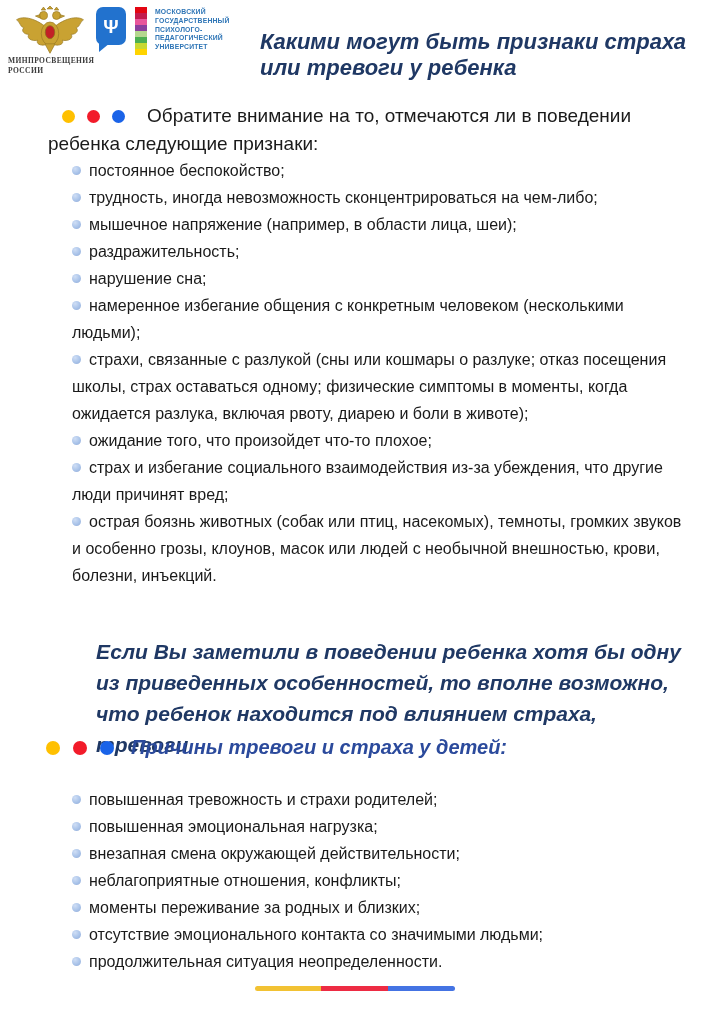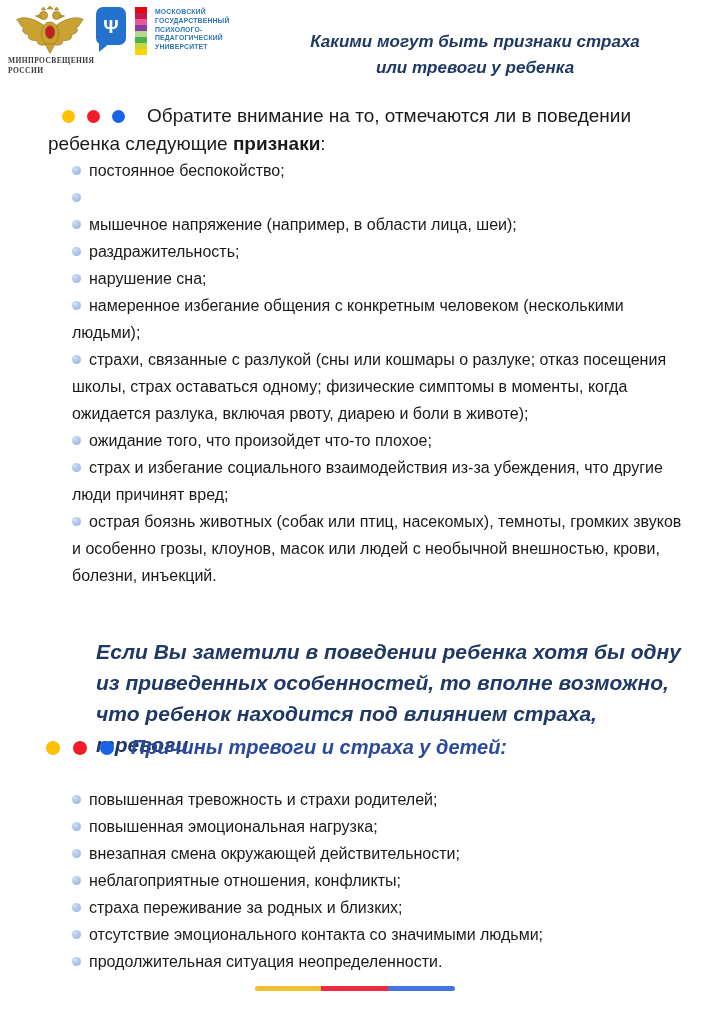--- a/index.html
+++ b/index.html
@@ -40,37 +40,37 @@
   .color-strip span { width: 12px; height: 6px; display: block; }
   .university-name {
     margin-left: 8px; margin-top: 1px;
     font-size: 6.8px; font-weight: bold; line-height: 1.3;
     color: #2e75b6; letter-spacing: .2px;
   }
 
   
   .page-title {
     position: absolute; top: 29px; right: 19px; left: 260px;
-    text-align: center;
-    font-size: 17px; font-weight: bold; font-style: italic;
+    text-align: left;
+    font-size: 22px; font-weight: bold; font-style: italic;
     line-height: 26px; color: #1f3864;
   }
 
   
   .lead {
     position: absolute; top: 102px; left: 48px; right: 18px;
     max-width: 606px;
     font-size: 19px; line-height: 28px;
   }
   .lead .dots { white-space: nowrap; margin-left: 14px; margin-right: 10px; }
   .dot {
     display: inline-block; width: 13px; height: 13px; border-radius: 50%;
     vertical-align: -1px; margin-right: 12px;
   }
-  .lead b { font-weight: bold; }
+  .lead b { font-weight: normal; }
 
   
   ul.bullet-list { list-style: none; position: absolute; left: 42px; right: 18px; }
   ul.bullet-list li { padding-left: 4px; font-size: 16px; line-height: 27px; margin-left: 26px; }
   .bullet {
     display: inline-block; width: 9px; height: 9px; border-radius: 50%;
     background: radial-gradient(circle at 35% 30%, #cfdef5 0%, #a9c3e9 55%, #8fa9d6 100%);
     margin-right: 8px; vertical-align: 1px;
   }
   .signs-list { top: 157px; }
@@ -159,21 +159,21 @@
 
   <div class="page-title">
     <div>Какими могут быть признаки страха</div>
     <div>или тревоги у ребенка</div>
   </div>
 
   <p class="lead"><span class="dots"><span class="dot" style="background: rgb(255, 192, 0);"></span><span class="dot" style="background: rgb(242, 27, 42);"></span><span class="dot" style="background: rgb(26, 99, 232);"></span></span><span>Обратите внимание на то, отмечаются ли в поведении ребенка следующие </span><b>признаки</b><span>:</span></p>
 
   <ul class="bullet-list signs-list">
     <li><span class="bullet"></span><span>постоянное беспокойство;</span></li>
-    <li><span class="bullet"></span></li>
+    <li><span class="bullet"></span><span>трудность, иногда невозможность сконцентрироваться на чем-либо;</span></li>
     <li><span class="bullet"></span><span>мышечное напряжение (например, в области лица, шеи);</span></li>
     <li><span class="bullet"></span><span>раздражительность;</span></li>
     <li><span class="bullet"></span><span>нарушение сна;</span></li>
     <li><span class="bullet"></span><span>намеренное избегание общения с конкретным человеком (несколькими людьми);</span></li>
     <li><span class="bullet"></span><span>страхи, связанные с разлукой (сны или кошмары о разлуке; отказ посещения школы, страх оставаться одному; физические симптомы в моменты, когда ожидается разлука, включая рвоту, диарею и боли в животе);</span></li>
     <li><span class="bullet"></span><span>ожидание того, что произойдет что-то плохое;</span></li>
     <li><span class="bullet"></span><span>страх и избегание социального взаимодействия из-за убеждения, что другие люди причинят вред;</span></li>
     <li><span class="bullet"></span><span>острая боязнь животных (собак или птиц, насекомых), темноты, громких звуков и особенно грозы, клоунов, масок или людей с необычной внешностью, крови, болезни, инъекций.</span></li>
   </ul>
 
@@ -188,21 +188,21 @@
     <span class="dot" style="background: rgb(242, 27, 42);"></span>
     <span class="dot" style="background: rgb(26, 99, 232);"></span>
     <span class="causes-label">Причины тревоги и страха у детей:</span>
   </div>
 
   <ul class="bullet-list causes-list">
     <li><span class="bullet"></span><span>повышенная тревожность и страхи родителей;</span></li>
     <li><span class="bullet"></span><span>повышенная эмоциональная нагрузка;</span></li>
     <li><span class="bullet"></span><span>внезапная смена окружающей действительности;</span></li>
     <li><span class="bullet"></span><span>неблагоприятные отношения, конфликты;</span></li>
-    <li><span class="bullet"></span><span>страха переживание за родных и близких;</span></li>
+    <li><span class="bullet"></span><span>моменты переживание за родных и близких;</span></li>
     <li><span class="bullet"></span><span>отсутствие эмоционального контакта со значимыми людьми;</span></li>
     <li><span class="bullet"></span><span>продолжительная ситуация неопределенности.</span></li>
   </ul>
 
   <div class="footer-divider">
     <span style="background: rgb(242, 194, 51);"></span>
     <span style="background: rgb(237, 43, 67);"></span>
     <span style="background: rgb(68, 115, 227);"></span>
   </div>
 

